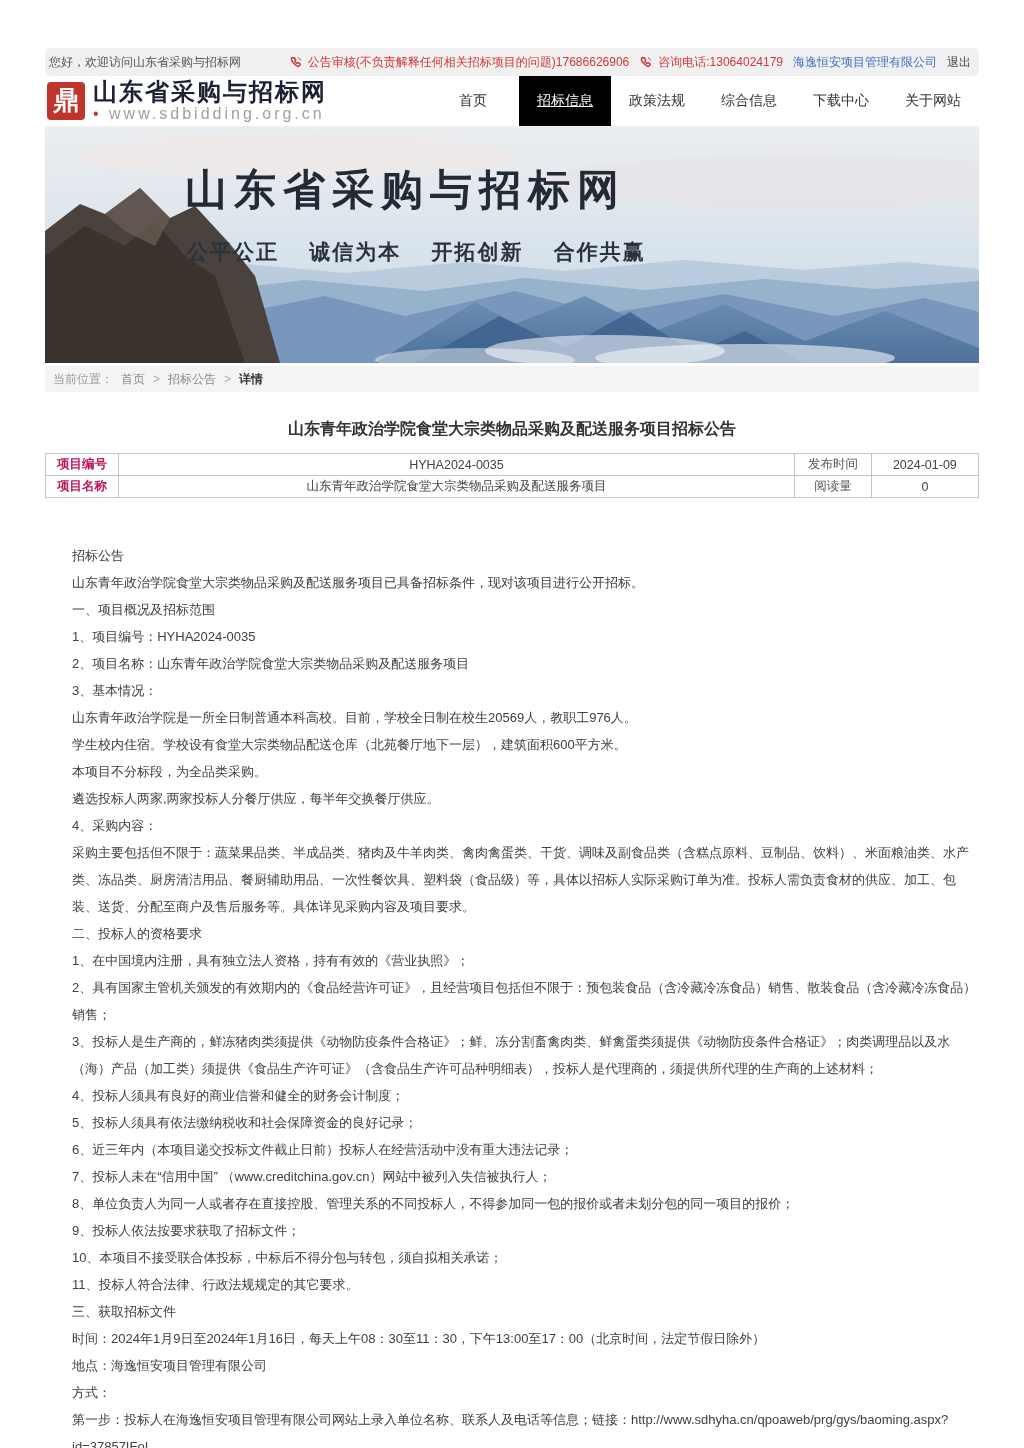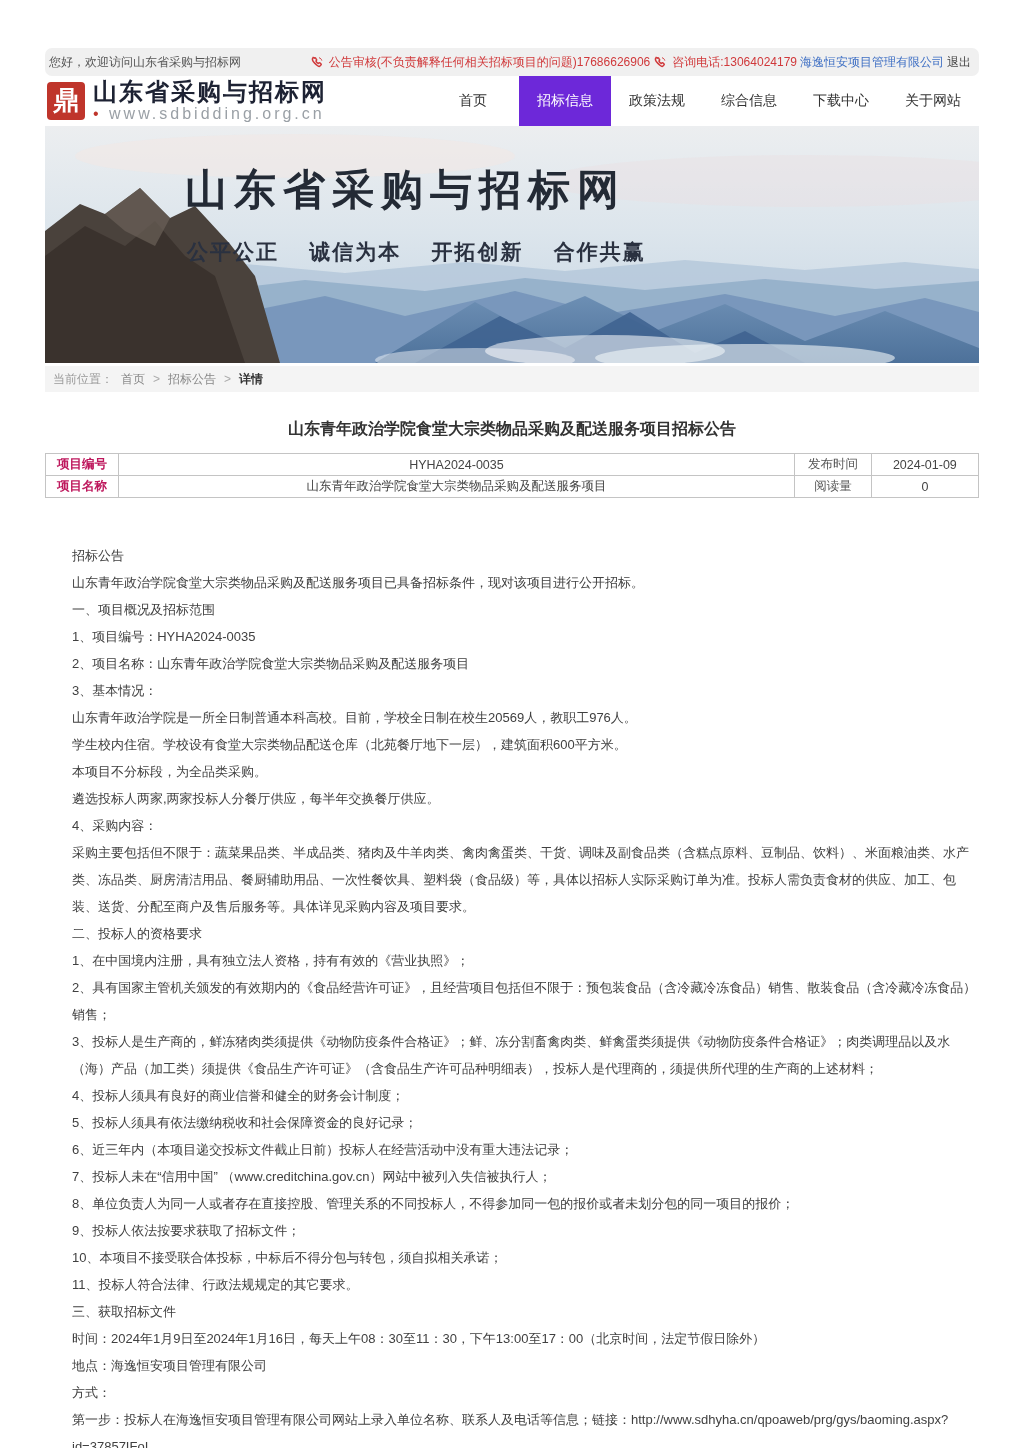--- a/index.html
+++ b/index.html
@@ -2,37 +2,37 @@
 <html><head>
 <meta charset="utf-8">
 <style>
   * { margin:0; padding:0; box-sizing:border-box; }
   html,body { background:#ffffff; font-family:"Liberation Sans","DejaVu Sans",sans-serif; color:#333; }
   .page { width:1024px; height:1448px; background:#fff; position:relative; overflow:hidden; }
   .wrap { width:934px; margin:0 auto; }
 
   
   .topbar { margin-top:48px; height:28px; background:#f0f0f0; display:flex; align-items:center; justify-content:space-between; padding:0 8px 0 4px; font-size:12px; color:#555;border-radius:7px; }
-  .topbar-right { display:flex; align-items:center; gap:3px; }
+  .topbar-right { display:flex; align-items:center; gap:10px; }
   .phone-item { display:flex; align-items:center; gap:4px; color:#d0393b; }
   .phone-icon { width:15px; height:15px; display:inline-block; }
   .company-link { color:#3e6fc4; cursor:pointer; }
   .logout-link { color:#444; cursor:pointer; }
 
   
   .header { height:50px; background:#fff; display:flex; align-items:center; justify-content:space-between; }
   .brand { display:flex; align-items:center; gap:8px; padding-left:2px; }
   .logo-box { width:38px; height:38px; background:#bf352b; border-radius:4px; display:flex; align-items:center; justify-content:center; color:#fff; font-size:26px; font-family:"Liberation Serif","DejaVu Serif",serif; font-weight:bold; line-height:1; }
   .brand-text { display:flex; flex-direction:column; }
   .site-name { font-size:24px; font-weight:bold; color:#1d2233; letter-spacing:2px; line-height:1.05; }
   .site-url { font-size:16px; color:#9aa0a6; letter-spacing:3px; }
   .site-url .dot { color:#bf352b; }
   .nav { display:flex; height:50px; }
   .nav-item { min-width:92px; padding:0 18px; display:flex; align-items:center; justify-content:center; font-size:14px; color:#333; cursor:pointer; }
-  .nav-item.active { background:#6d28d9; color:#fff; }
+  .nav-item.active { background:#000000; color:#fff;text-decoration:underline; }
 
   
   .banner { position:relative; height:237px; overflow:hidden; background:linear-gradient(180deg,#e9edf1 0%,#dde6ee 30%,#c9d8e6 60%,#b7cadd 100%); }
   .banner svg { position:absolute; left:0; top:0; width:100%; height:100%; }
   .banner-title { position:absolute; left:140px; top:36px; font-size:42px; font-weight:bold; color:#232a35; letter-spacing:7px; font-family:"Liberation Serif","DejaVu Serif",serif; }
   .banner-slogan { position:absolute; left:142px; top:112px; font-size:21px; font-weight:bold; color:#2a3140; letter-spacing:2px; font-family:"Liberation Serif","DejaVu Serif",serif; }
 
   
   .breadcrumb { margin-top:3px; height:26px; background:#f4f4f4; display:flex; align-items:center; font-size:12px; color:#999; padding-left:8px; gap:8px; }
   .crumb-link { color:#888; cursor:pointer; }

